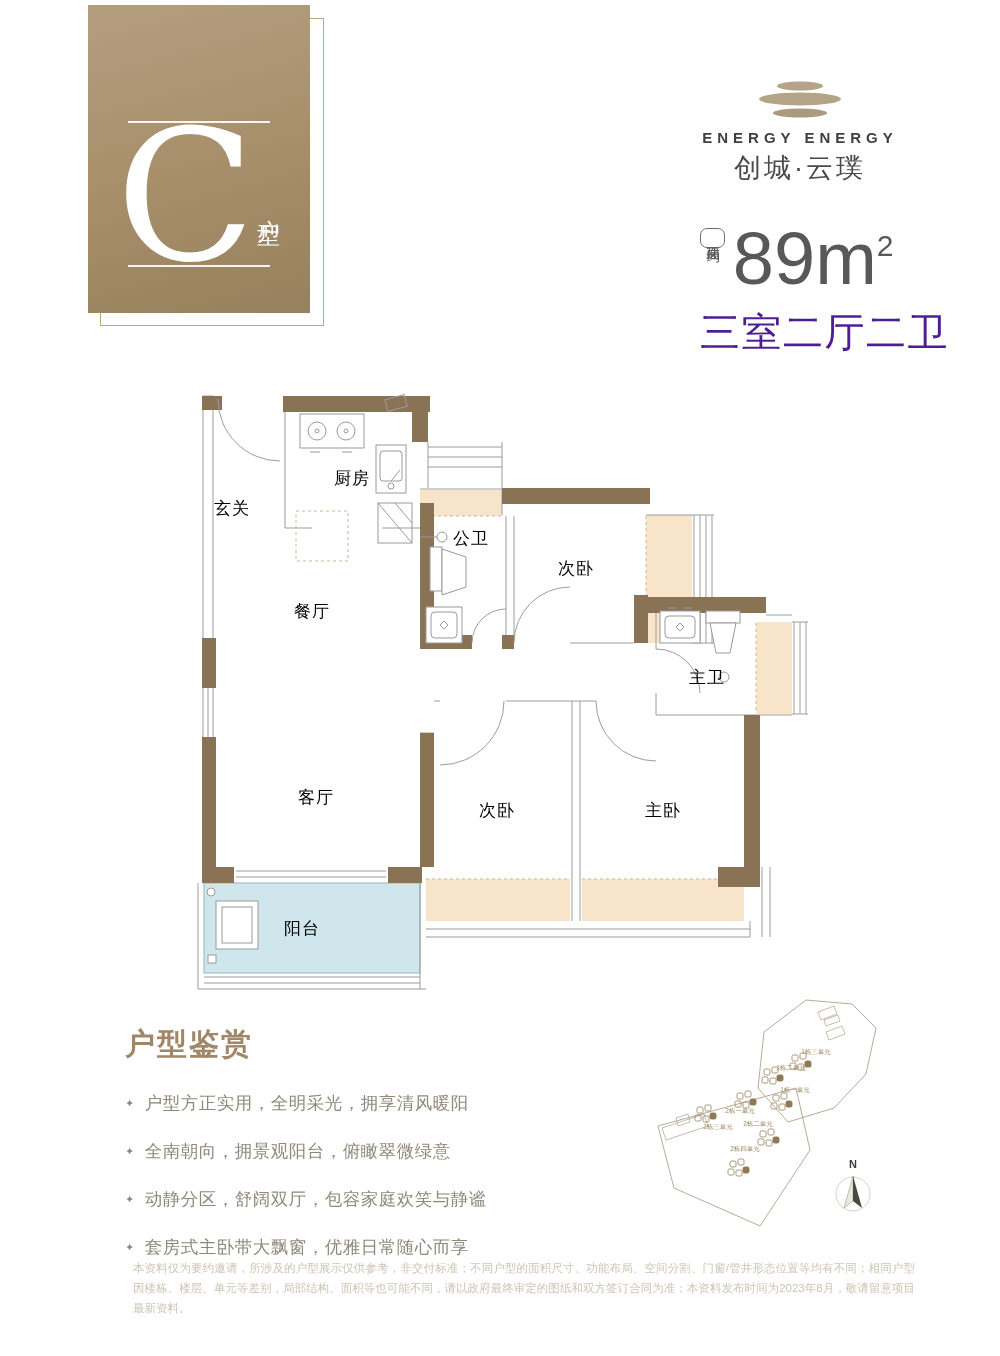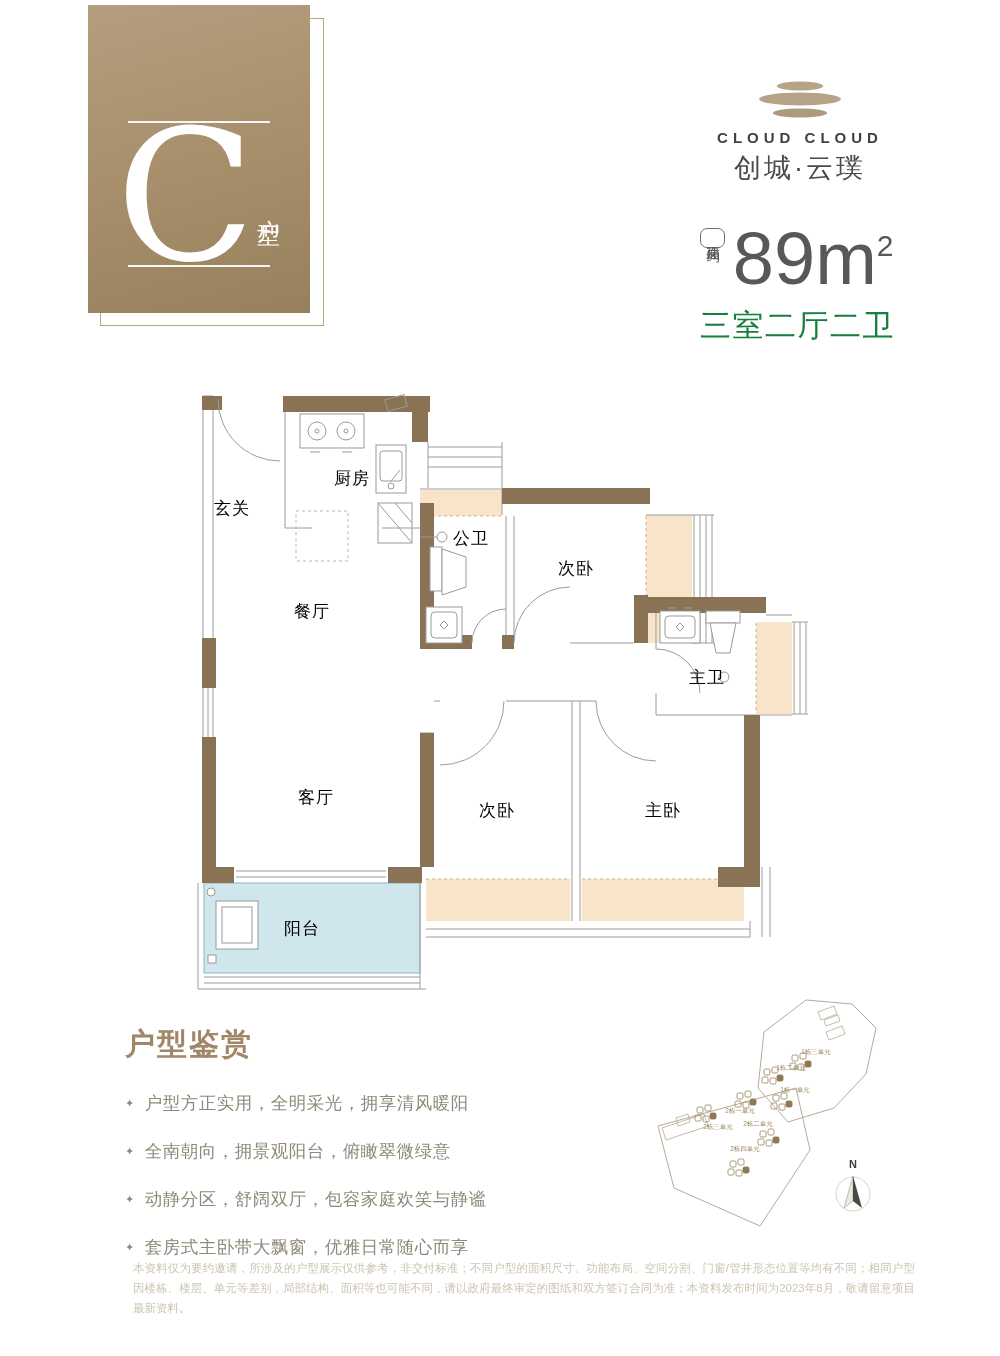--- a/index.html
+++ b/index.html
@@ -26,21 +26,21 @@
   .logo .cn{margin-top:4px;font-size:27px;letter-spacing:3px;color:#4a4a4a;font-weight:500;}
 
   
   .area{position:absolute;left:700px;top:204px;width:212px;}
   .area-row{display:flex;align-items:flex-start;}
   .vbox{margin-top:24px;border:1.5px solid #6f6f6f;border-radius:7px;
         padding:6px 4px;font-size:13.5px;color:#595757;letter-spacing:2px;
         writing-mode:vertical-rl;text-orientation:upright;line-height:1.1;}
   .area-value{font-size:74px;line-height:84px;color:#595757;margin-left:8px;font-weight:500;}
   .area-sup{font-size:30px;vertical-align:28px;font-weight:500;}
-  .area-layout{margin-top:4px;font-size:31px;letter-spacing:1.5px;color:#15803d;white-space:nowrap;}
+  .area-layout{margin-top:4px;font-size:40px;letter-spacing:1.5px;color:#4c1d95;white-space:nowrap;}
 
   
   .plan{position:absolute;left:190px;top:385px;width:620px;height:612px;}
   .plan svg{position:absolute;left:0;top:0;}
   .wall{fill:#8a7355;}
   .bay{fill:#f8e4c9;}
   .balcony{fill:#d0e6ed;stroke:#8fb6c2;stroke-width:1;}
   .ln{stroke:#9c9c9c;stroke-width:1;fill:none;}
   .fx{stroke:#9a9a9a;stroke-width:1;fill:#fff;}
   .fxn{stroke:#9a9a9a;stroke-width:1;fill:none;}
@@ -80,21 +80,21 @@
     <div class="badge-suffix">户型</div>
     <div class="badge-line bottom"></div>
   </div>
 
   <div class="logo">
     <svg width="220" height="40" viewBox="0 0 220 40">
       <ellipse cx="110" cy="6" rx="23" ry="4.5" fill="#b5a387"></ellipse>
       <ellipse cx="110" cy="19" rx="41" ry="6.5" fill="#b5a387"></ellipse>
       <ellipse cx="110" cy="33" rx="27" ry="4.5" fill="#ab9a7d"></ellipse>
     </svg>
-    <div class="en">CLOUD CLOUD</div>
+    <div class="en">ENERGY ENERGY</div>
     <div class="cn">创城·云璞</div>
   </div>
 
   <div class="area">
     <div class="area-row">
       <div class="vbox">建面约</div>
       <div class="area-value"><span>89</span><span>m</span><span class="area-sup">2</span></div>
     </div>
     <div class="area-layout">三室二厅二卫</div>
   </div>

